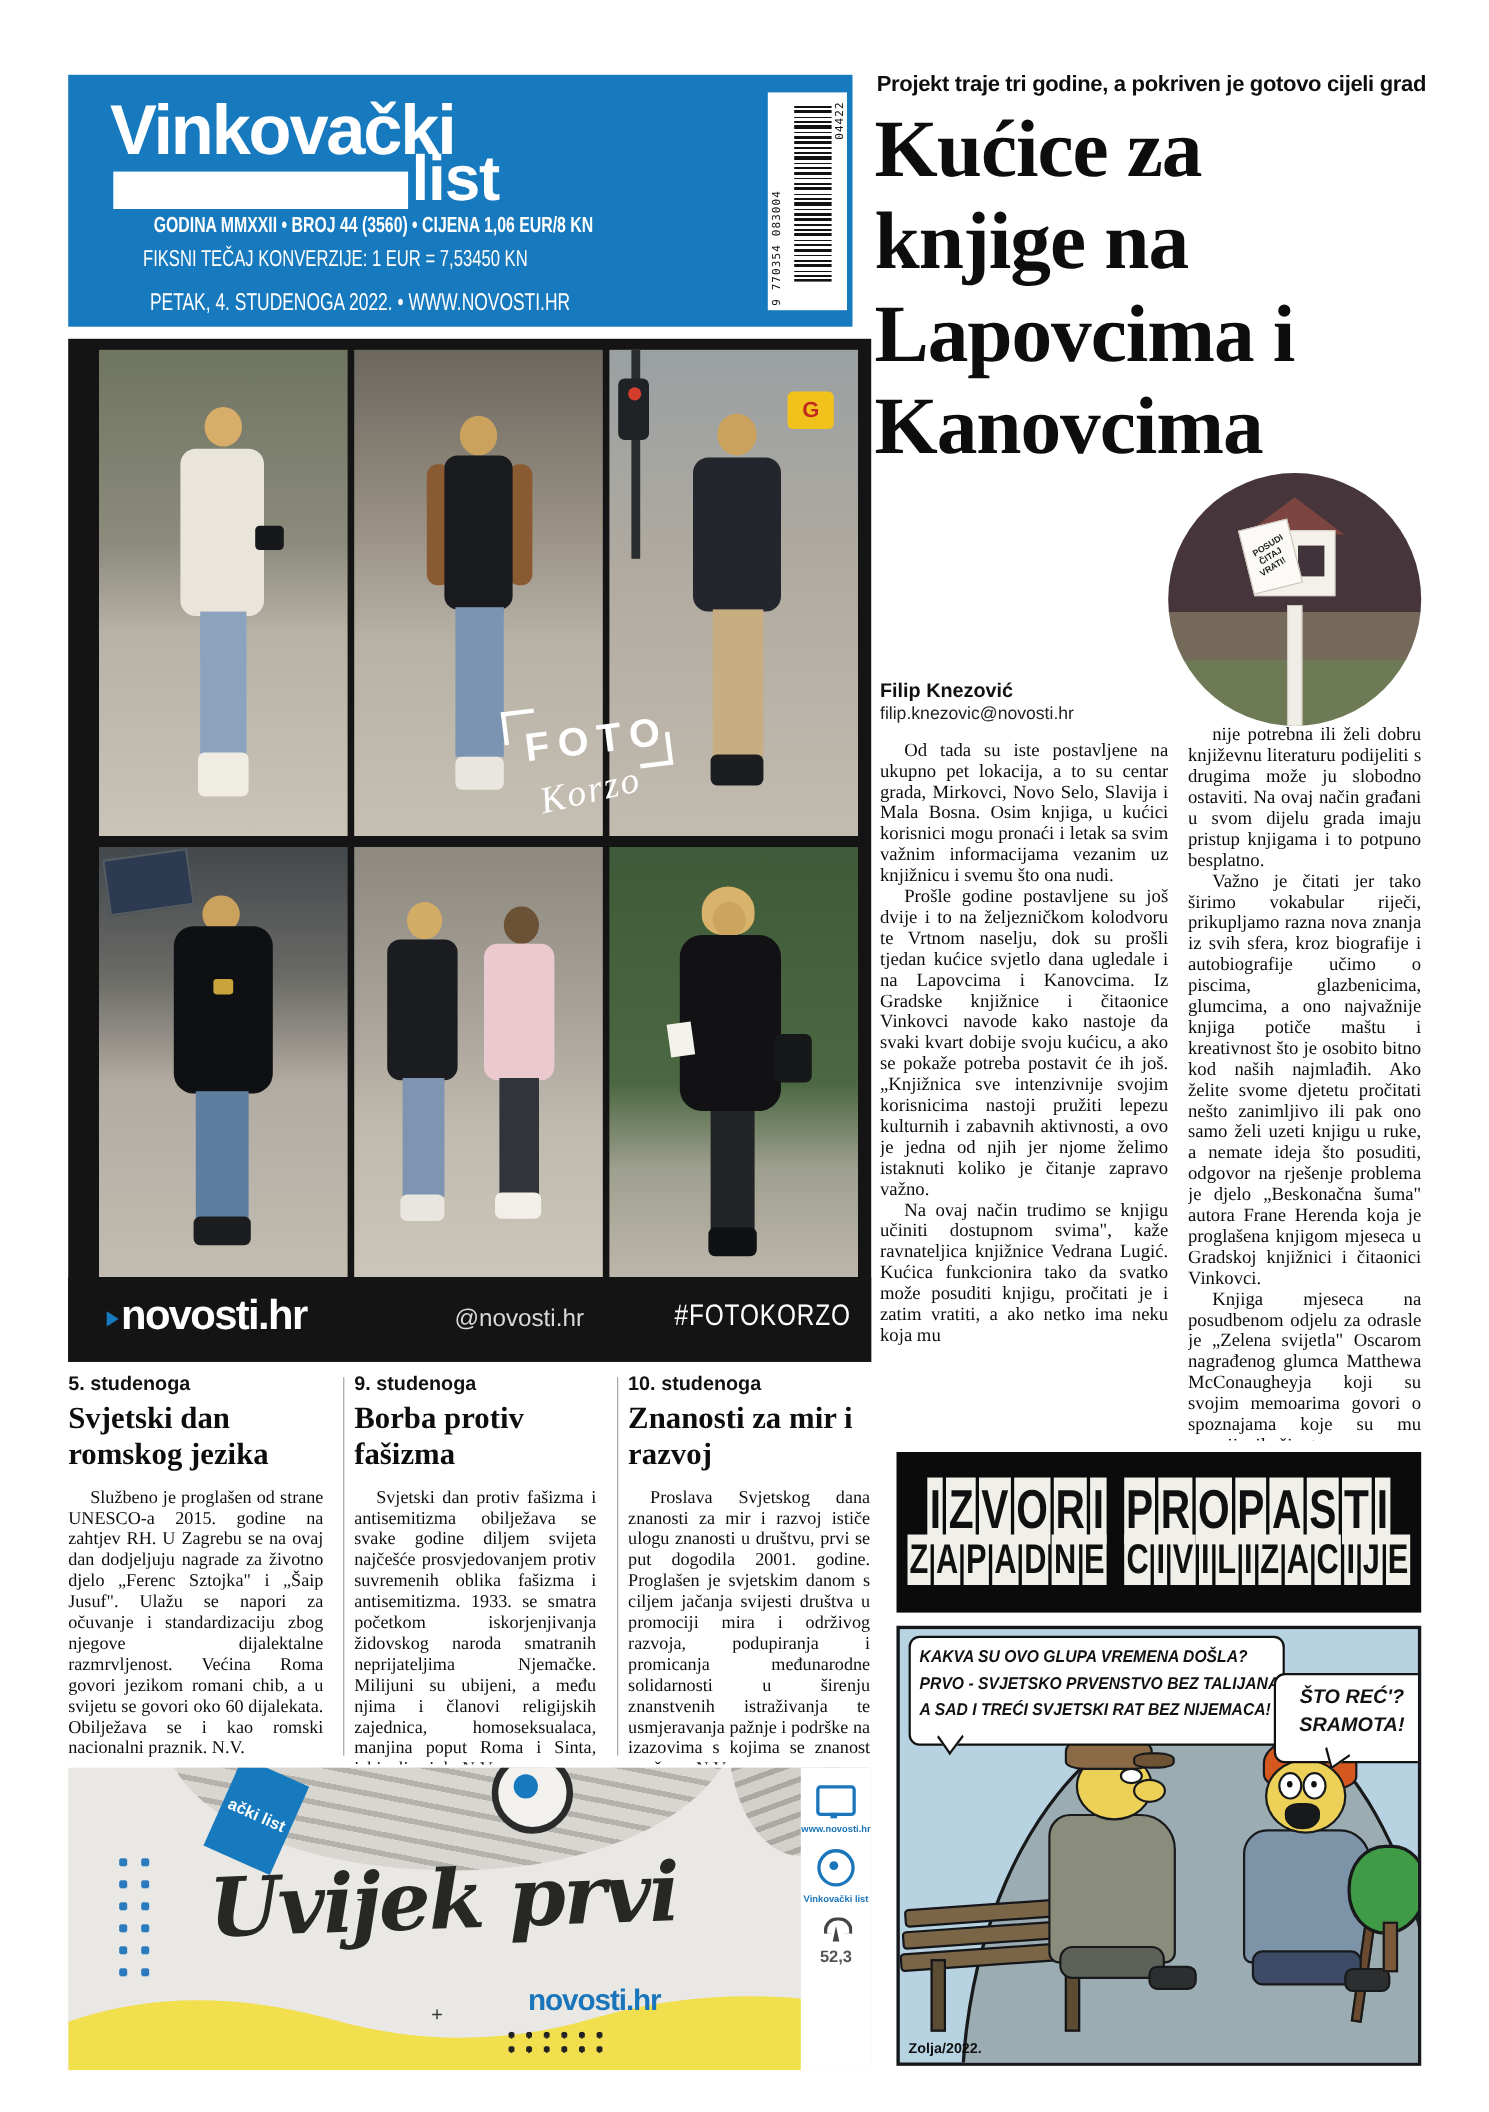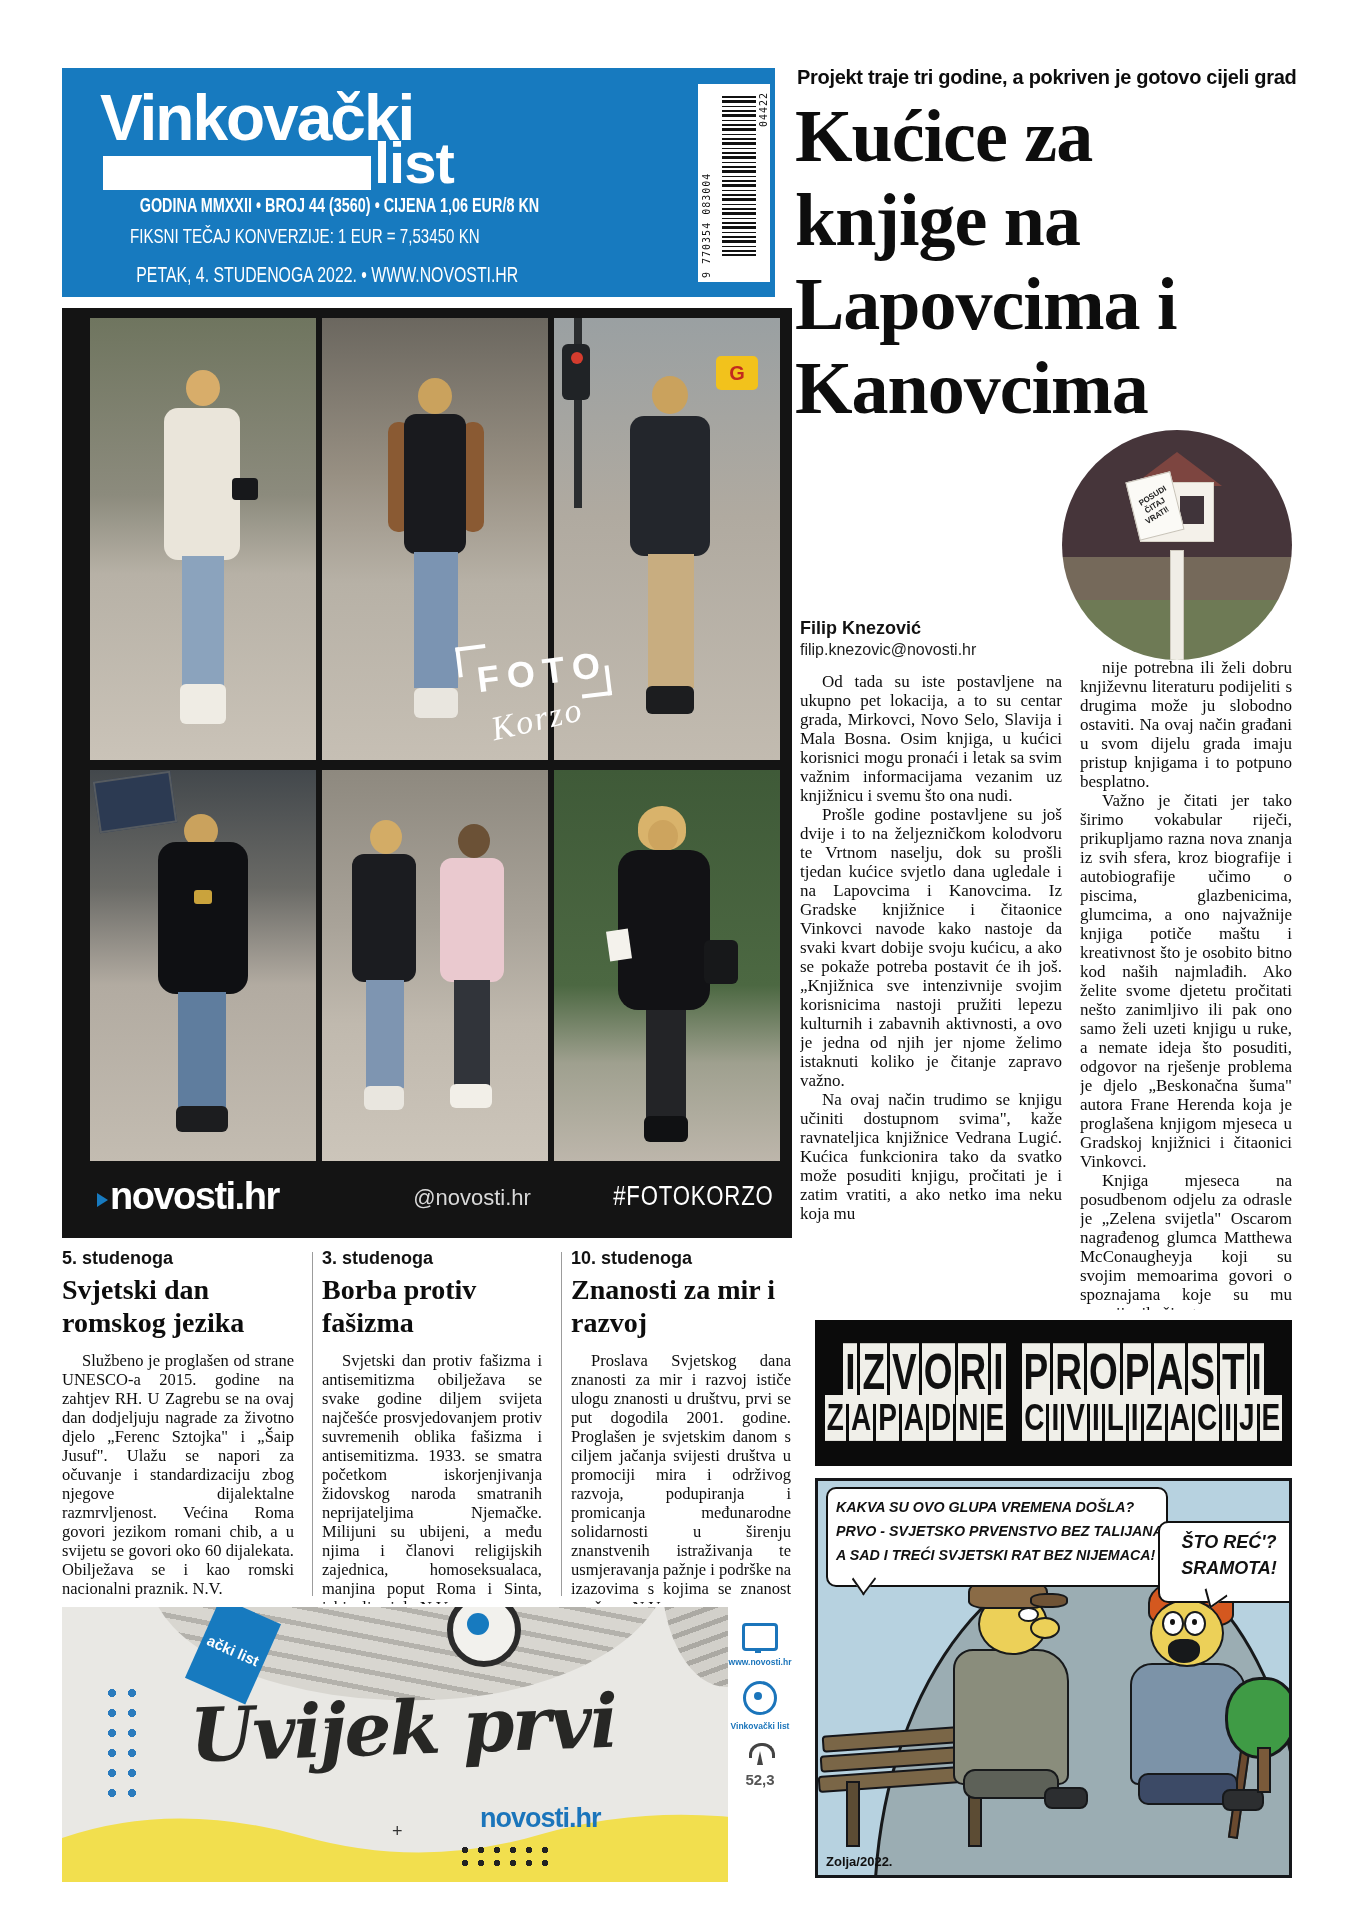--- a/index.html
+++ b/index.html
@@ -273,21 +273,21 @@
     </div>
   </div>
 
   <div class="abs brief b1">
     <div class="brief-date">5. studenoga</div>
     <div class="brief-title">Svjetski dan romskog jezika</div>
     <p class="brief-body">Službeno je proglašen od strane UNESCO-a 2015. godine na zahtjev RH. U Zagrebu se na ovaj dan dodjeljuju nagrade za životno djelo „Ferenc Sztojka" i „Šaip Jusuf". Ulažu se napori za očuvanje i standardizaciju zbog njegove dijalektalne razmrvljenost. Većina Roma govori jezikom romani chib, a u svijetu se govori oko 60 dijalekata. Obilježava se i kao romski nacionalni praznik. N.V.</p>
   </div>
   <div class="abs vdiv vd1"></div>
   <div class="abs brief b2">
-    <div class="brief-date">3. studenoga</div>
+    <div class="brief-date">9. studenoga</div>
     <div class="brief-title">Borba protiv fašizma</div>
     <p class="brief-body">Svjetski dan protiv fašizma i antisemitizma obilježava se svake godine diljem svijeta najčešće prosvjedovanjem protiv suvremenih oblika fašizma i antisemitizma. 1933. se smatra početkom iskorjenjivanja židovskog naroda smatranih neprijateljima Njemačke. Milijuni su ubijeni, a među njima i članovi religijskih zajednica, homoseksualaca, manjina poput Roma i Sinta, izbjeglica i dr. N.V.</p>
   </div>
   <div class="abs vdiv vd2"></div>
   <div class="abs brief b3">
     <div class="brief-date">10. studenoga</div>
     <div class="brief-title">Znanosti za mir i razvoj</div>
     <p class="brief-body">Proslava Svjetskog dana znanosti za mir i razvoj ističe ulogu znanosti u društvu, prvi se put dogodila 2001. godine. Proglašen je svjetskim danom s ciljem jačanja svijesti društva u promociji mira i održivog razvoja, podupiranja i promicanja međunarodne solidarnosti u širenju znanstvenih istraživanja te usmjeravanja pažnje i podrške na izazovima s kojima se znanost suočava. N.V.</p>
   </div>
 

